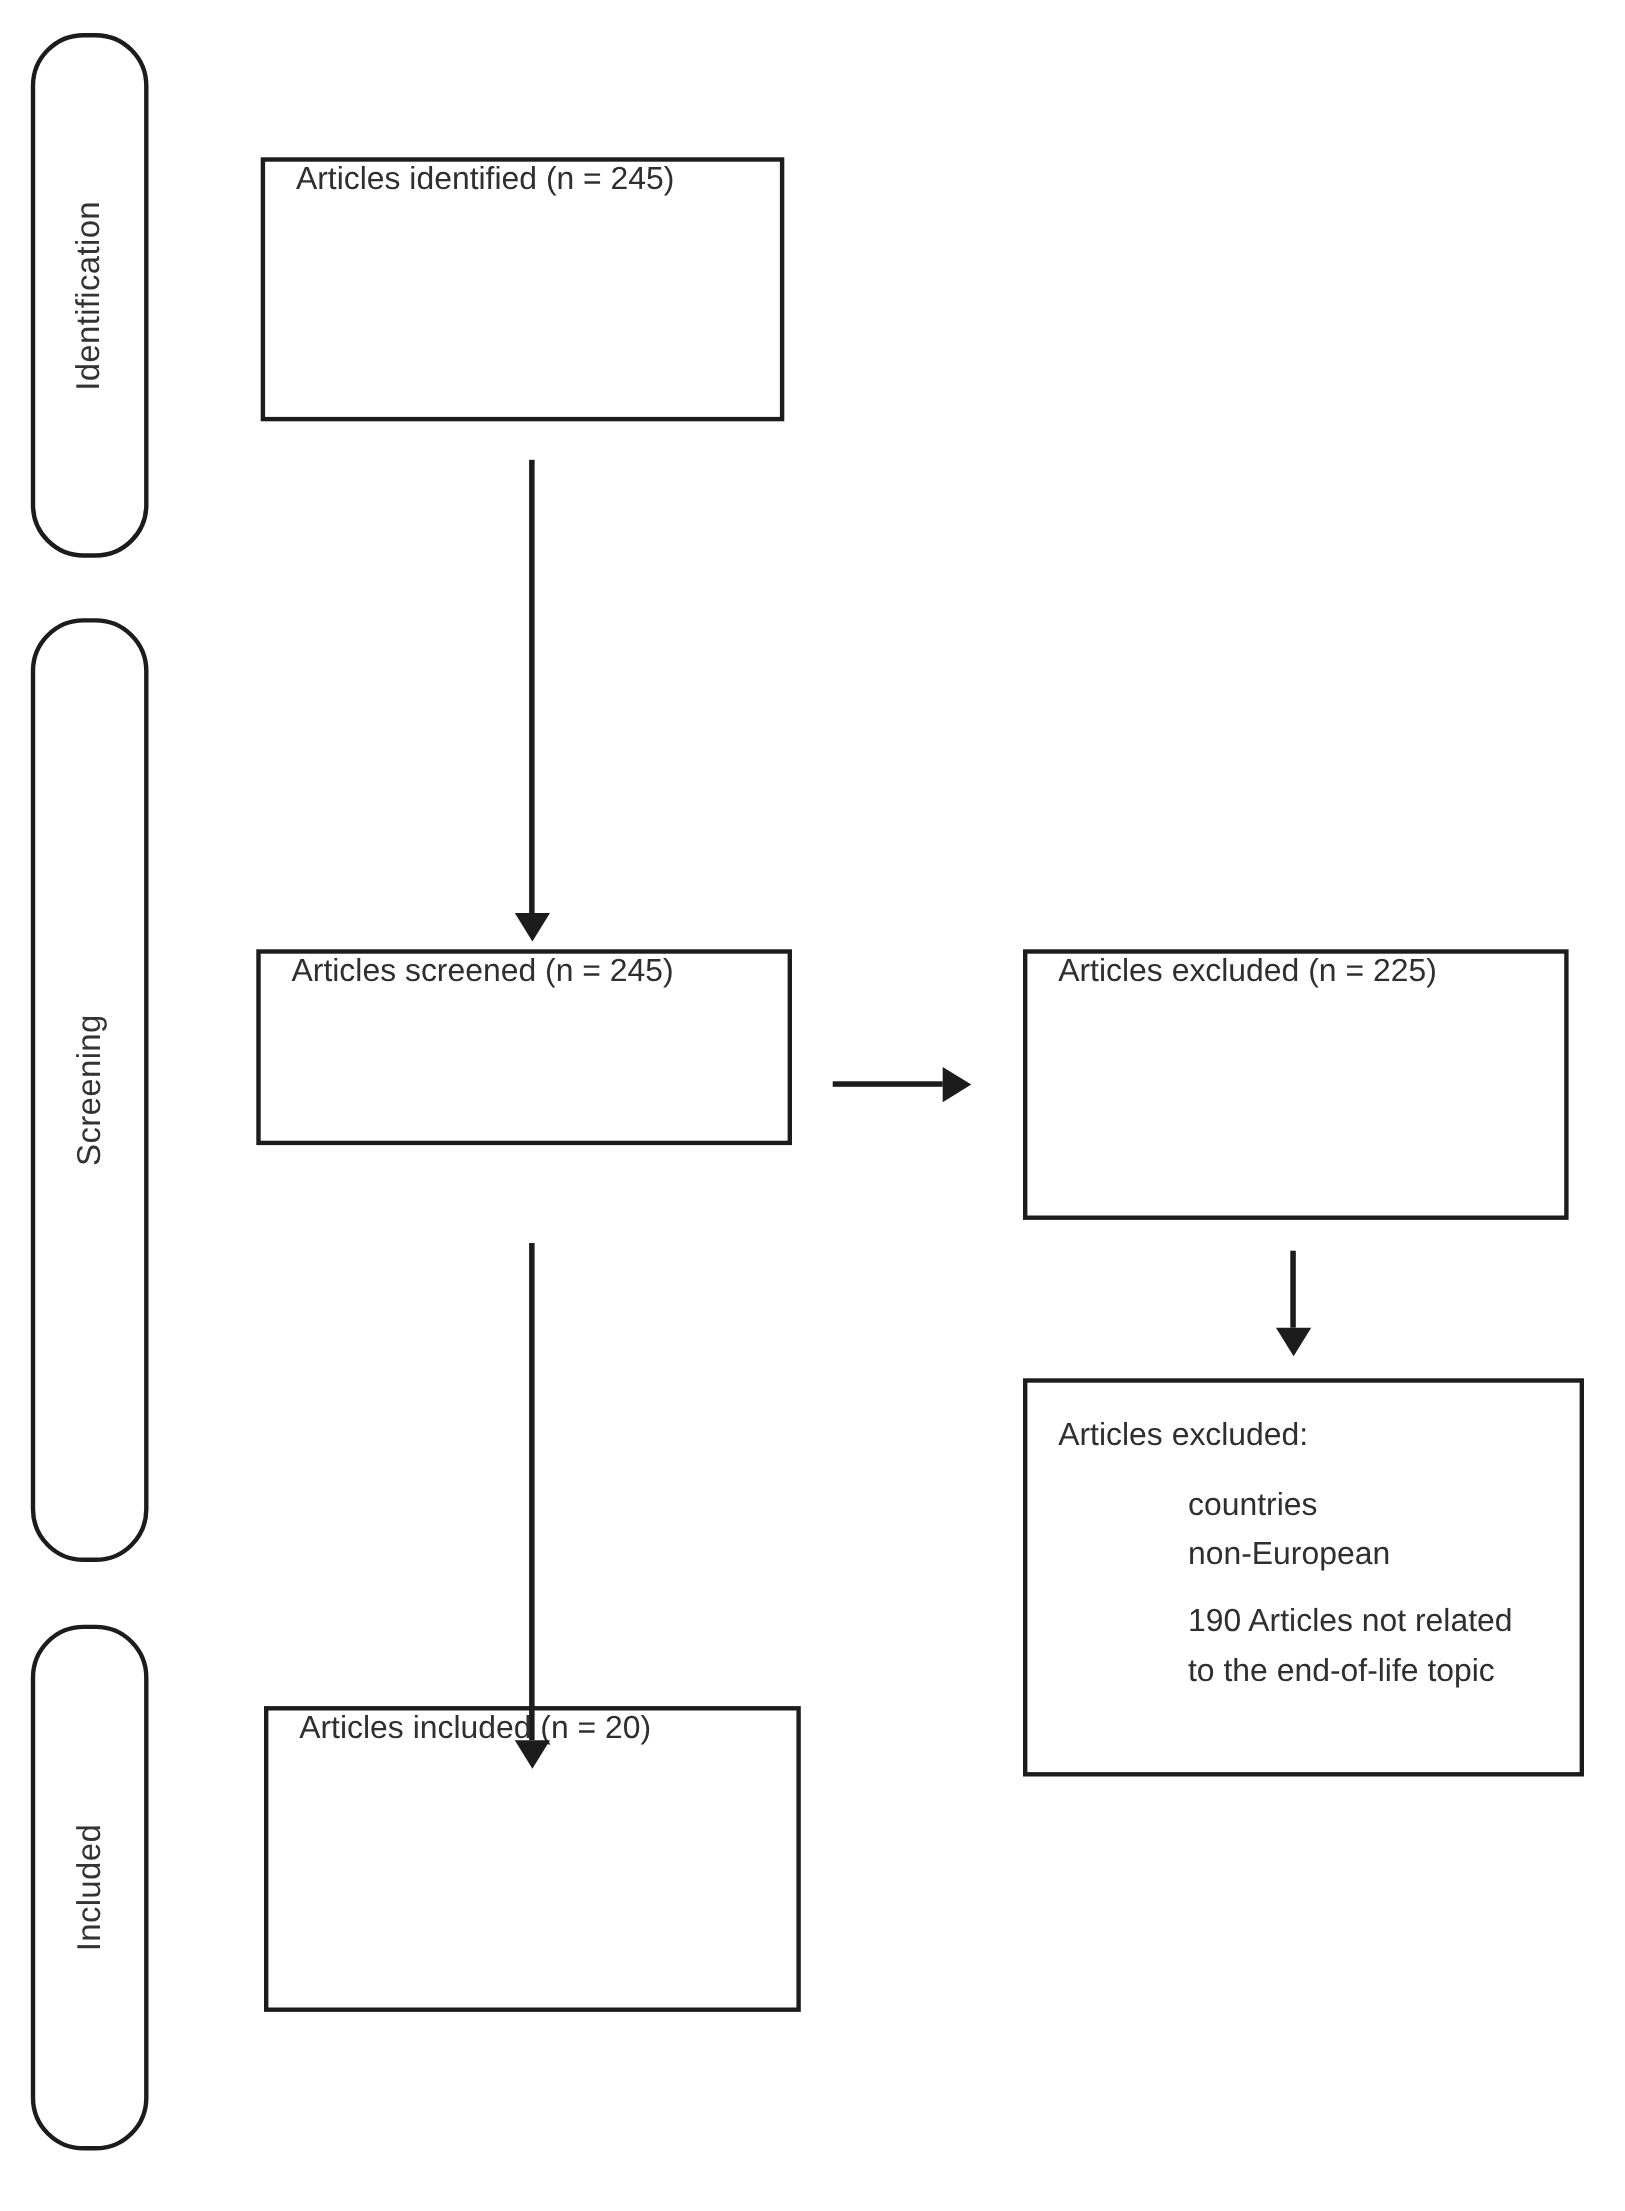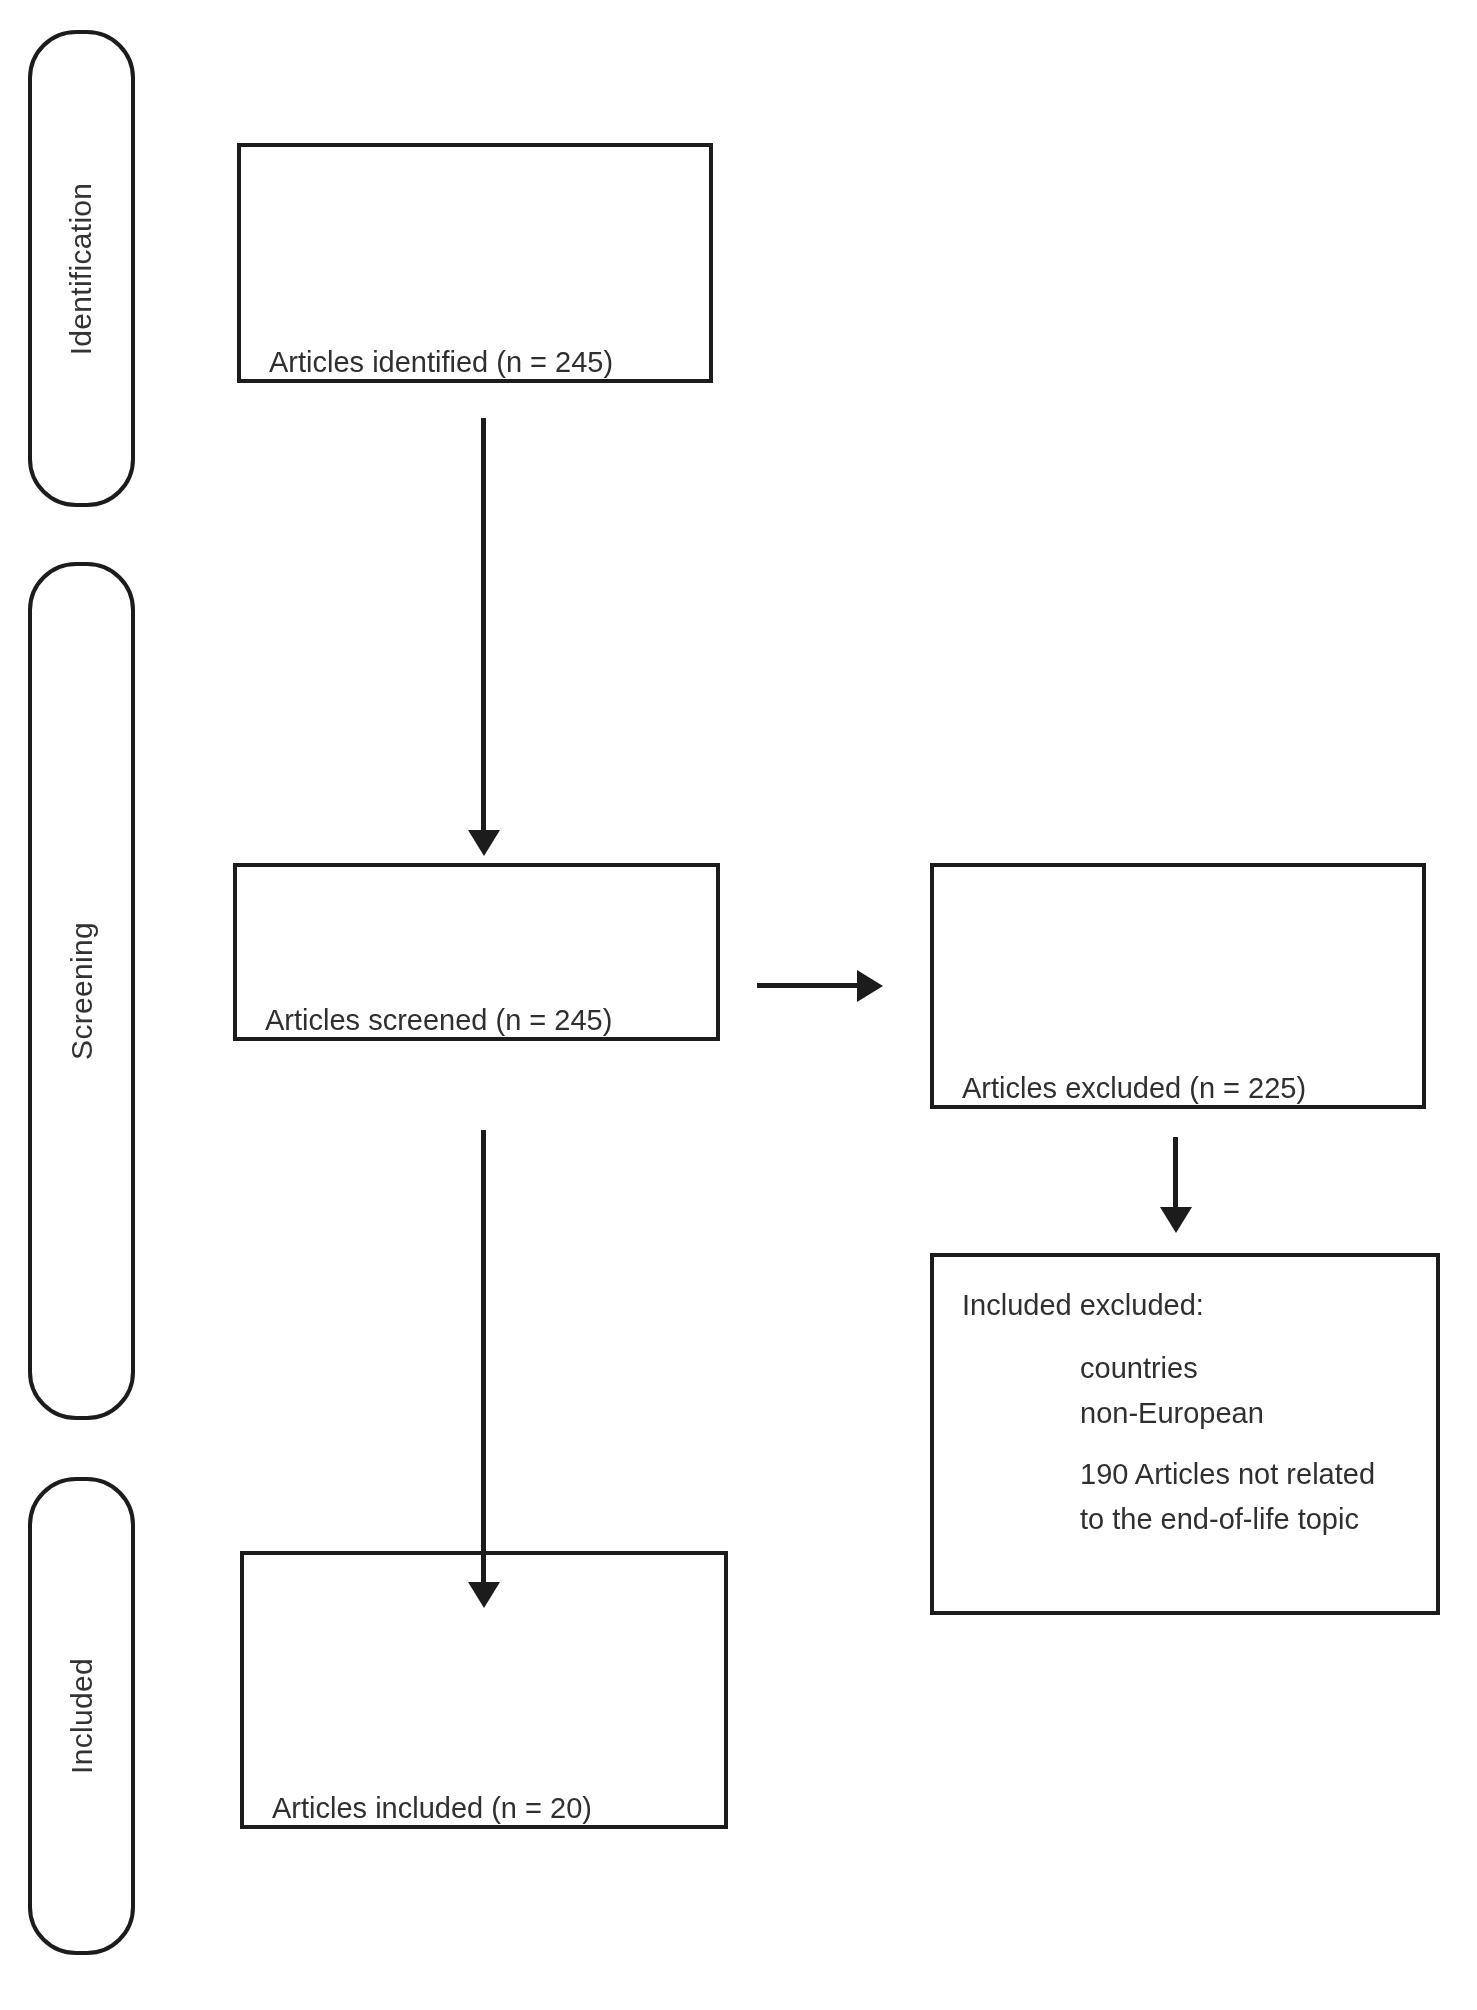--- a/index.html
+++ b/index.html
@@ -34,21 +34,21 @@
   }
   
   .fbox{
     position:absolute;
     border:4px solid var(--ink);
     box-sizing:border-box;
     background:var(--bg);
     font-size:29px;
     color:var(--txt);
   }
-  .fbox.center{display:flex;align-items:flex-end;}
+  .fbox.center{display:flex;align-items:flex-start;}
   .fbox.center .lbl{padding-left:28px;white-space:nowrap;}
   
   .detail-inner{padding:26px 24px 0 28px;}
   .detail-title{line-height:45px;}
   .reason{margin-left:118px;width:335px;line-height:45px;}
   .reason.first{margin-top:18px;}
   .reason.second{margin-top:16px;}
   .reason-line{min-height:45px;}
   .justify-line{text-align:justify;text-align-last:justify;}
   
@@ -88,21 +88,21 @@
   <div class="fbox center" style="left:233px;top:863px;width:487px;height:178px;">
     <span class="lbl">Articles screened (n = 245)</span>
   </div>
 
   <div class="fbox center" style="left:930px;top:863px;width:496px;height:246px;">
     <span class="lbl">Articles excluded (n = 225)</span>
   </div>
 
   <div class="fbox" style="left:930px;top:1253px;width:510px;height:362px;">
     <div class="detail-inner">
-      <div class="detail-title">Included excluded:</div>
+      <div class="detail-title">Articles excluded:</div>
       <div class="reason first">
         <div class="reason-line">countries</div>
         <div class="reason-line">non-European</div>
       </div>
       <div class="reason second">
         <div class="reason-line">190 Articles not related</div>
         <div class="reason-line">to the end-of-life topic</div>
       </div>
     </div>
   </div>

